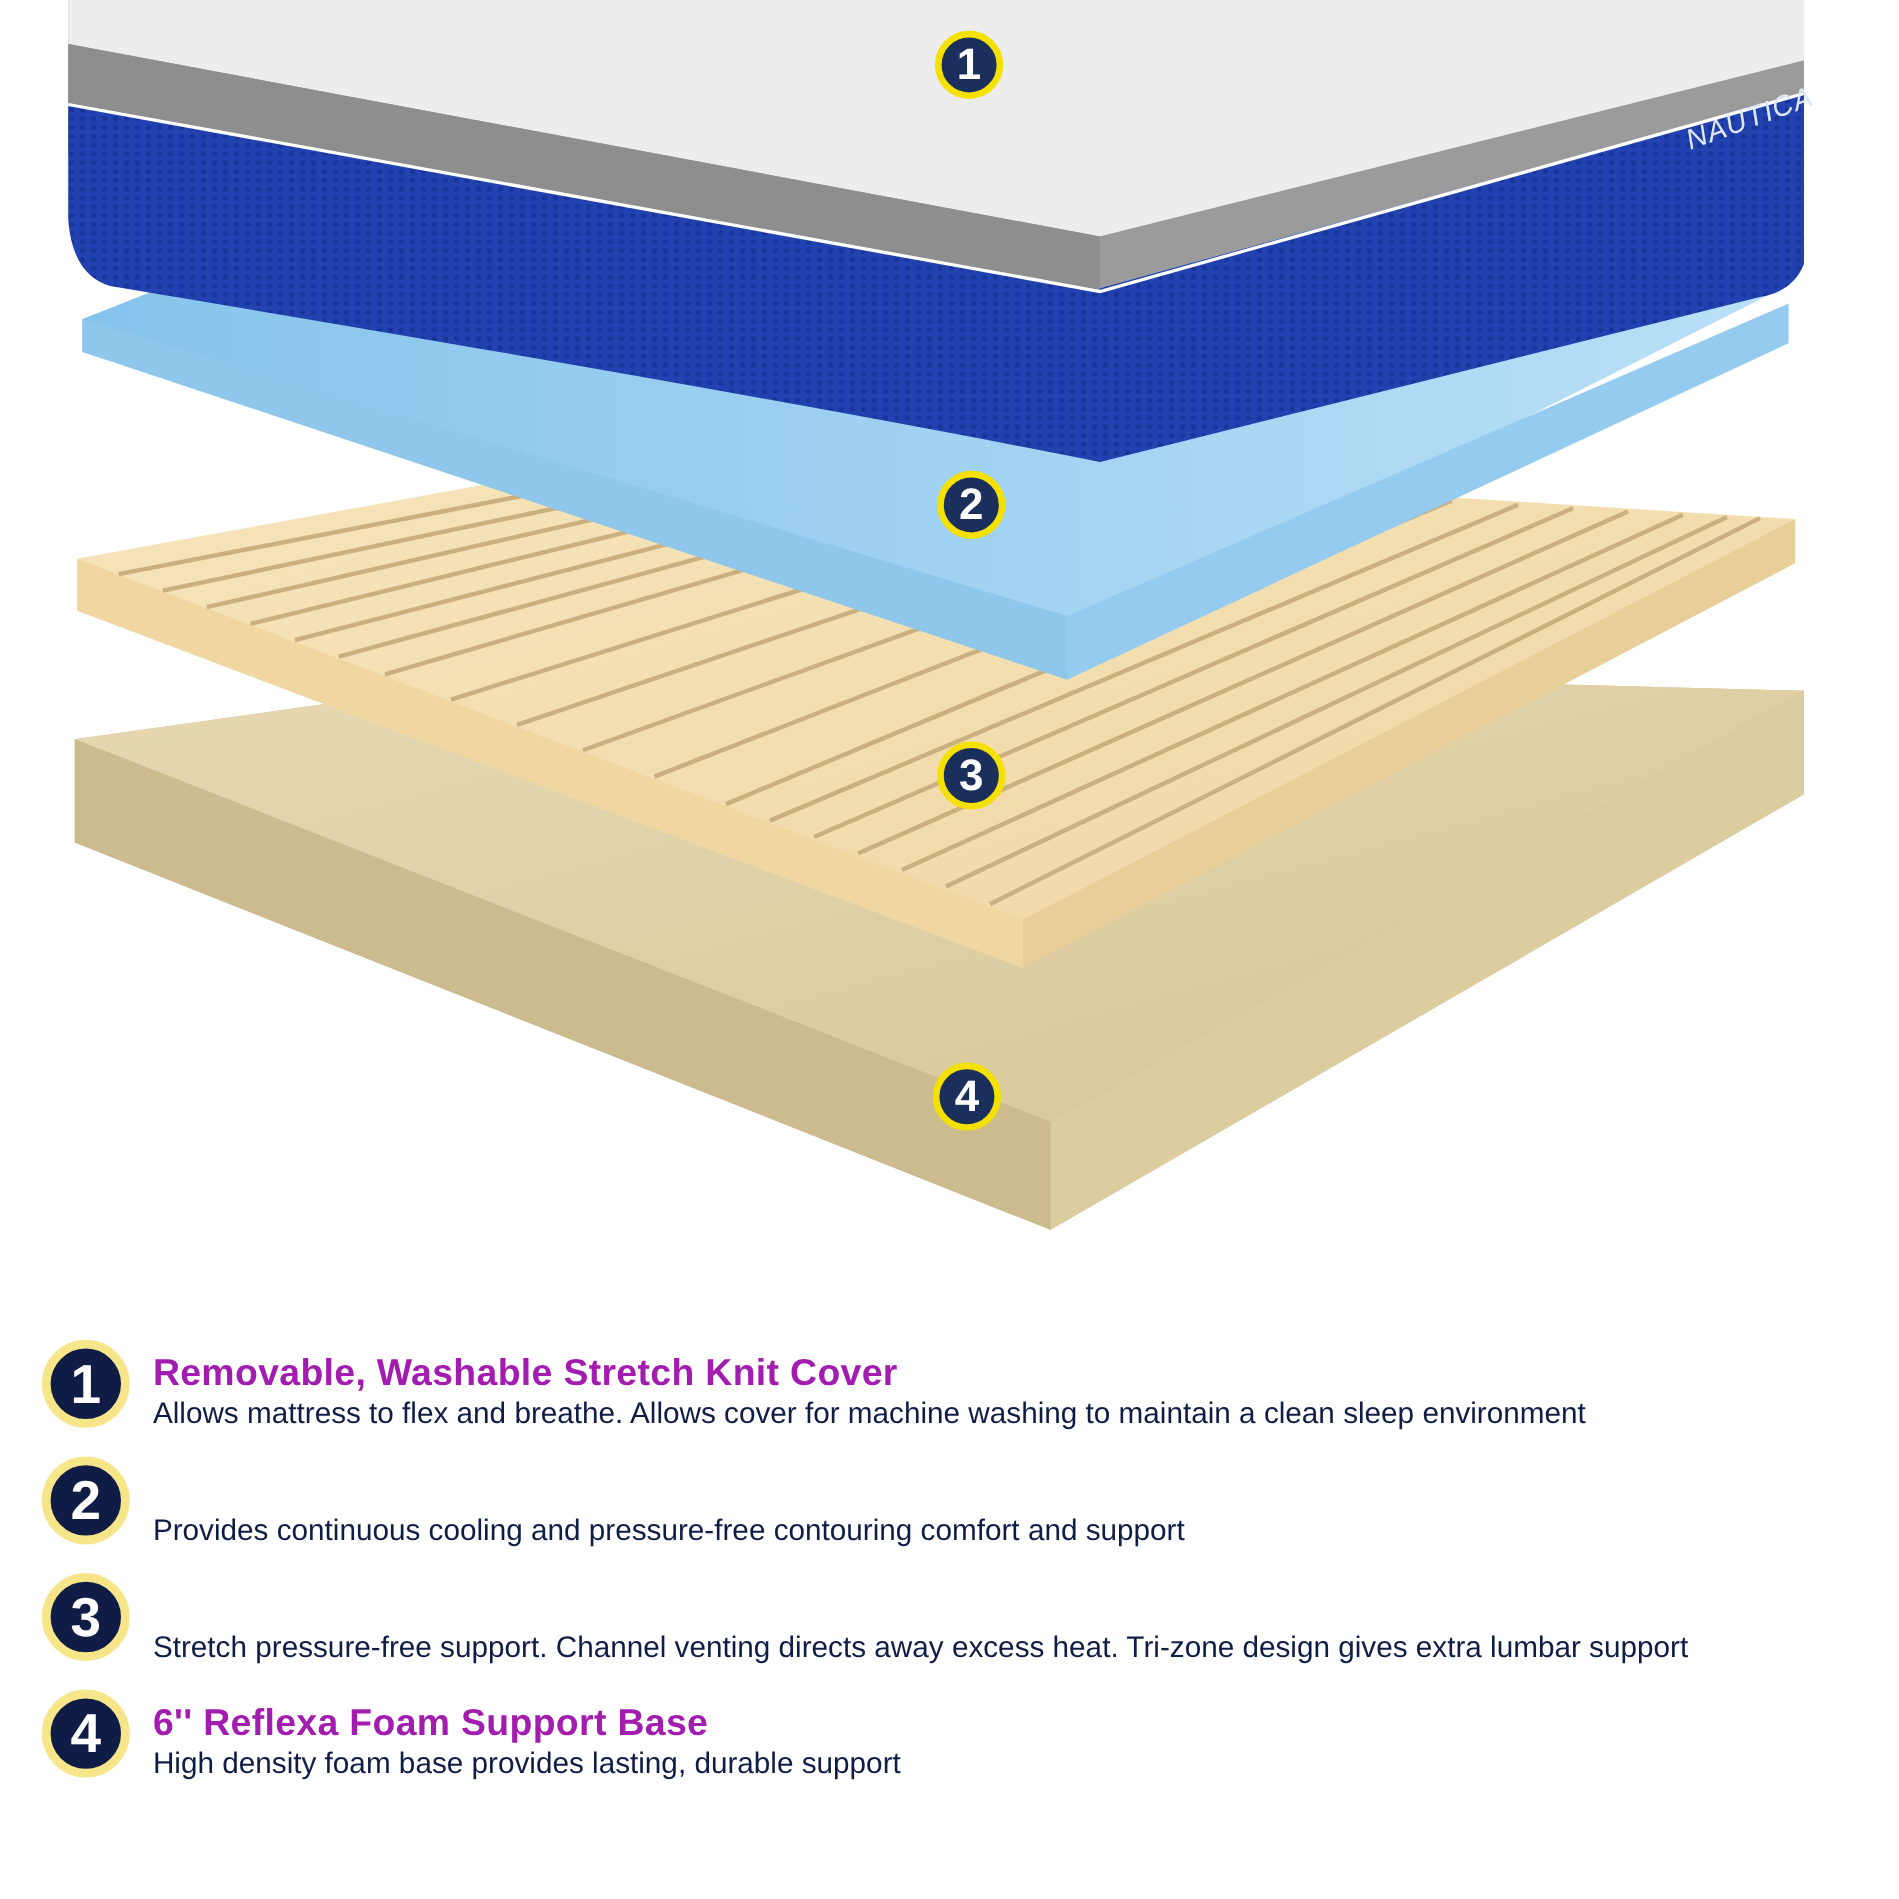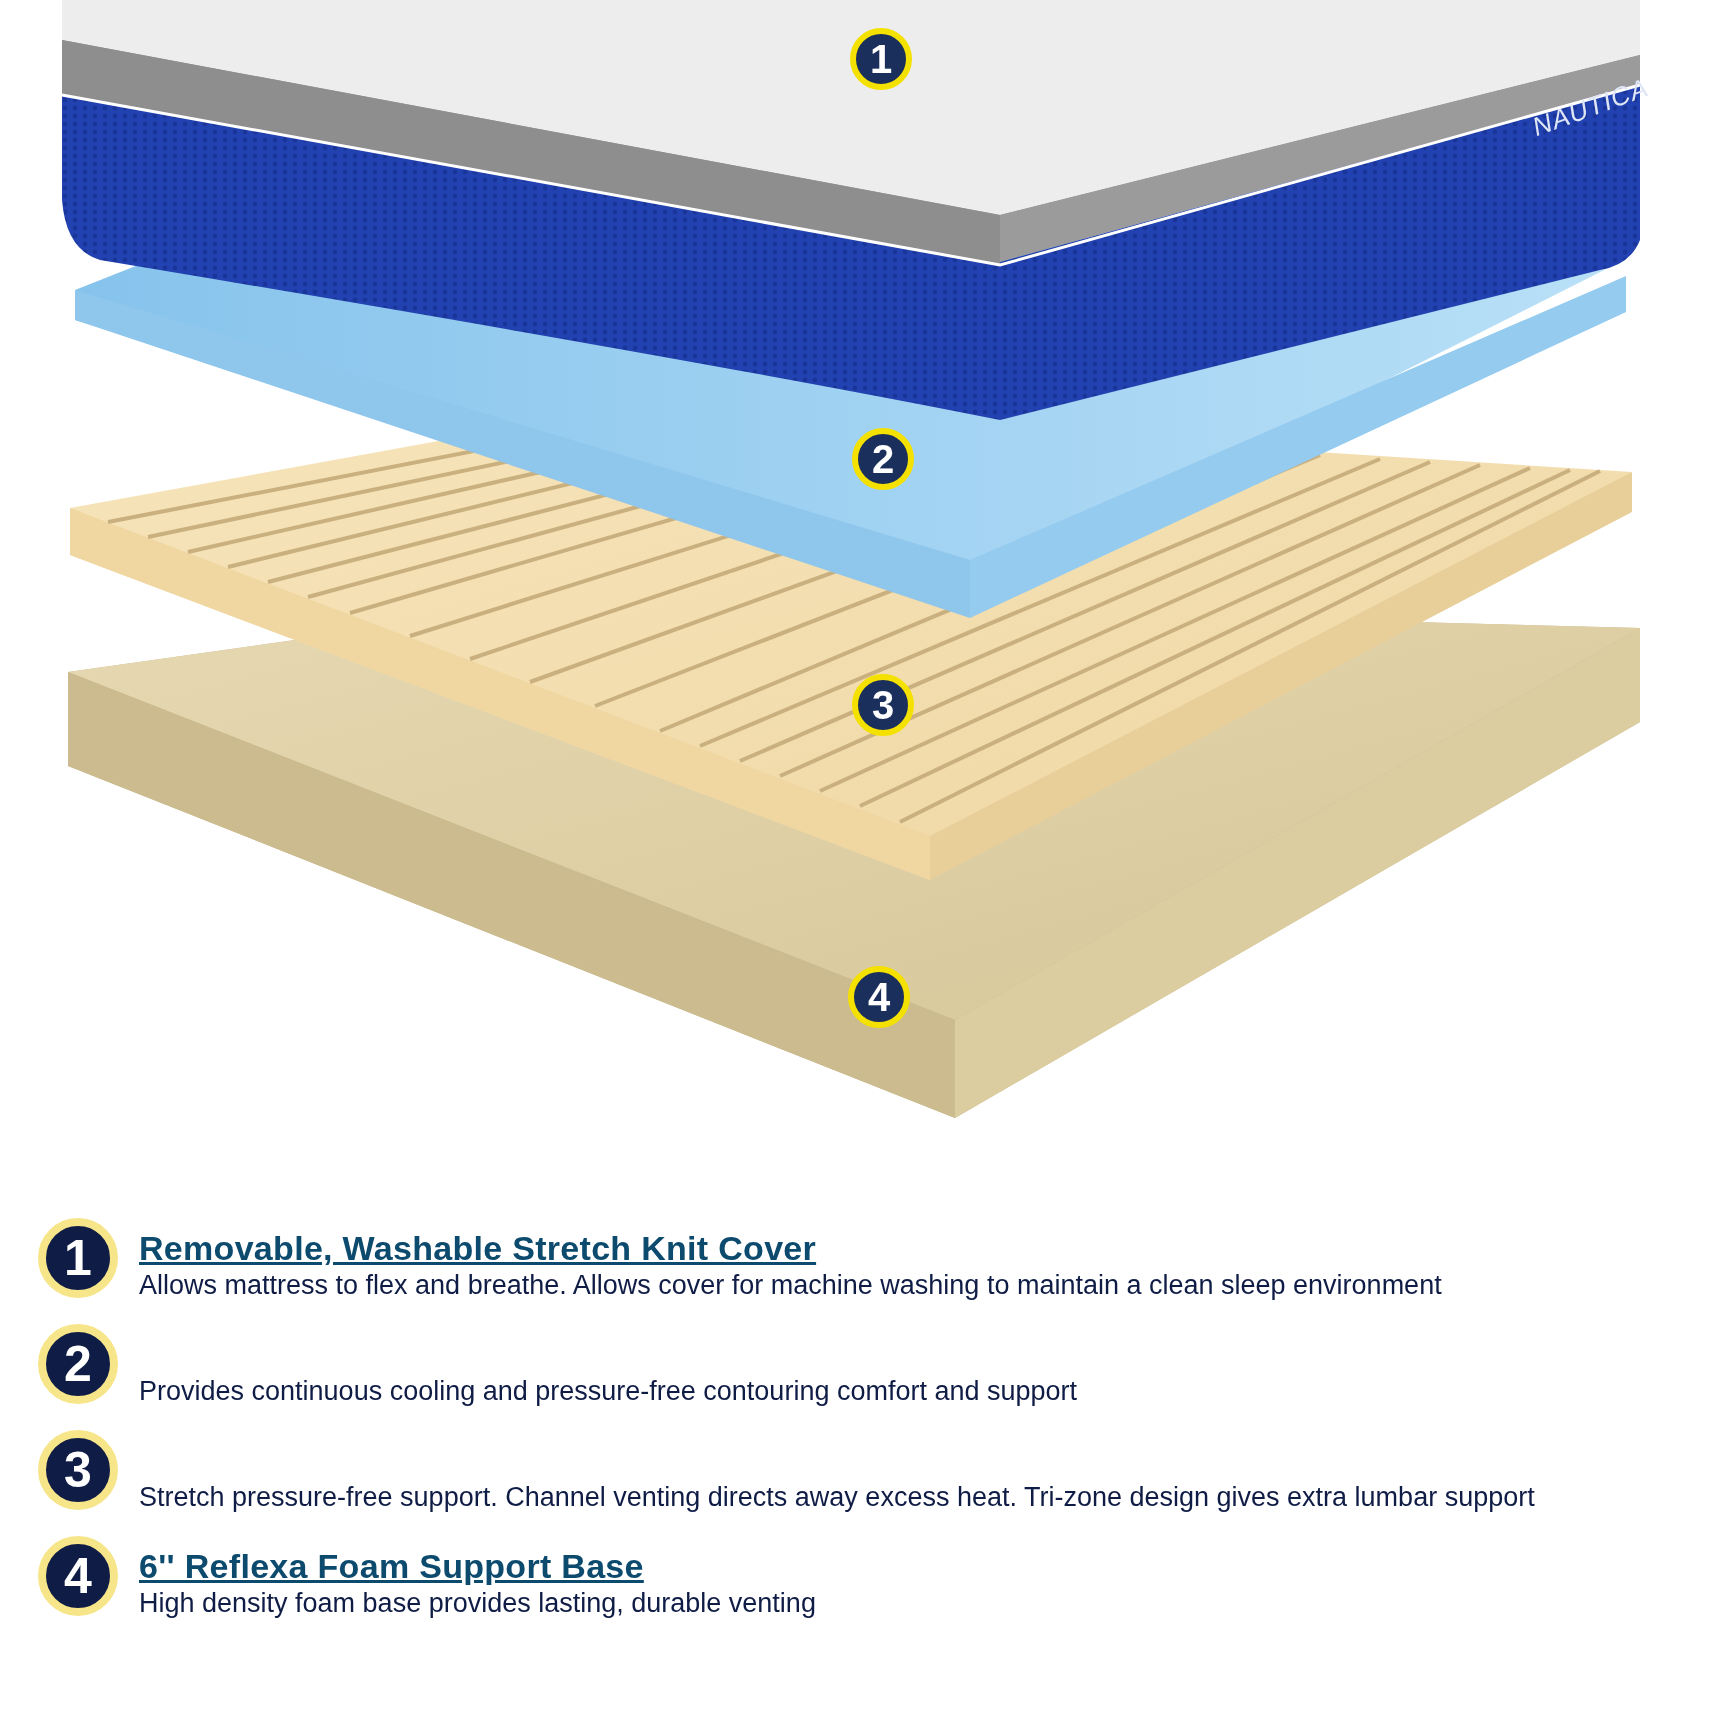--- a/index.html
+++ b/index.html
@@ -4,21 +4,21 @@
 <style>
   html,body{margin:0;padding:0;background:#ffffff;}
   body{width:1726px;height:1726px;position:relative;overflow:hidden;font-family:"Liberation Sans",sans-serif;}
   #stage{position:absolute;left:0;top:0;width:1726px;height:1180px;}
   svg{display:block;}
   .badge{position:absolute;width:62px;height:62px;border-radius:50%;background:#1b2f5c;border:6px solid #f4e100;box-sizing:border-box;color:#fff;font-weight:bold;font-size:40px;display:flex;align-items:center;justify-content:center;font-family:"Liberation Sans",sans-serif;}
   .brand{position:absolute;left:1530px;top:92px;color:#dfe6f5;font-size:26px;letter-spacing:1px;transform:rotate(-20deg);font-style:italic;font-family:"Liberation Sans",sans-serif;}
   #legend{position:absolute;left:38px;top:1218px;width:1650px;}
   .row{position:relative;height:106px;}
   .lbadge{position:absolute;left:0;top:0;width:80px;height:80px;border-radius:50%;background:#0f1c45;border:8px solid #f7e58a;box-sizing:border-box;color:#fff;font-weight:bold;font-size:50px;display:flex;align-items:center;justify-content:center;}
-  .ltitle{position:absolute;left:101px;top:11px;font-size:34px;font-weight:bold;color:#0c4a6e;white-space:nowrap;letter-spacing:0.3px;text-decoration:underline;}
+  .ltitle{position:absolute;left:101px;top:11px;font-size:34px;font-weight:bold;color:#a21caf;white-space:nowrap;letter-spacing:0.3px;}
   .ldesc{position:absolute;left:101px;top:52px;font-size:27px;color:#0f1c45;white-space:nowrap;}
 </style>
 </head>
 <body>
 
 <div id="stage">
   <svg width="1726" height="1180" viewBox="0 0 1726 1180">
     <defs>
       <linearGradient id="gBase" x1="0" y1="0" x2="1" y2="1">
         <stop offset="0" stop-color="#e6d8b2"></stop>
@@ -106,15 +106,15 @@
     <div class="lbadge">2</div>
     <div class="ldesc">Provides continuous cooling and pressure-free contouring comfort and support</div>
   </div>
   <div class="row">
     <div class="lbadge">3</div>
     <div class="ldesc">Stretch pressure-free support. Channel venting directs away excess heat. Tri-zone design gives extra lumbar support</div>
   </div>
   <div class="row">
     <div class="lbadge">4</div>
     <div class="ltitle">6'' Reflexa Foam Support Base</div>
-    <div class="ldesc">High density foam base provides lasting, durable venting</div>
+    <div class="ldesc">High density foam base provides lasting, durable support</div>
   </div>
 </div>
 
 </body></html>

